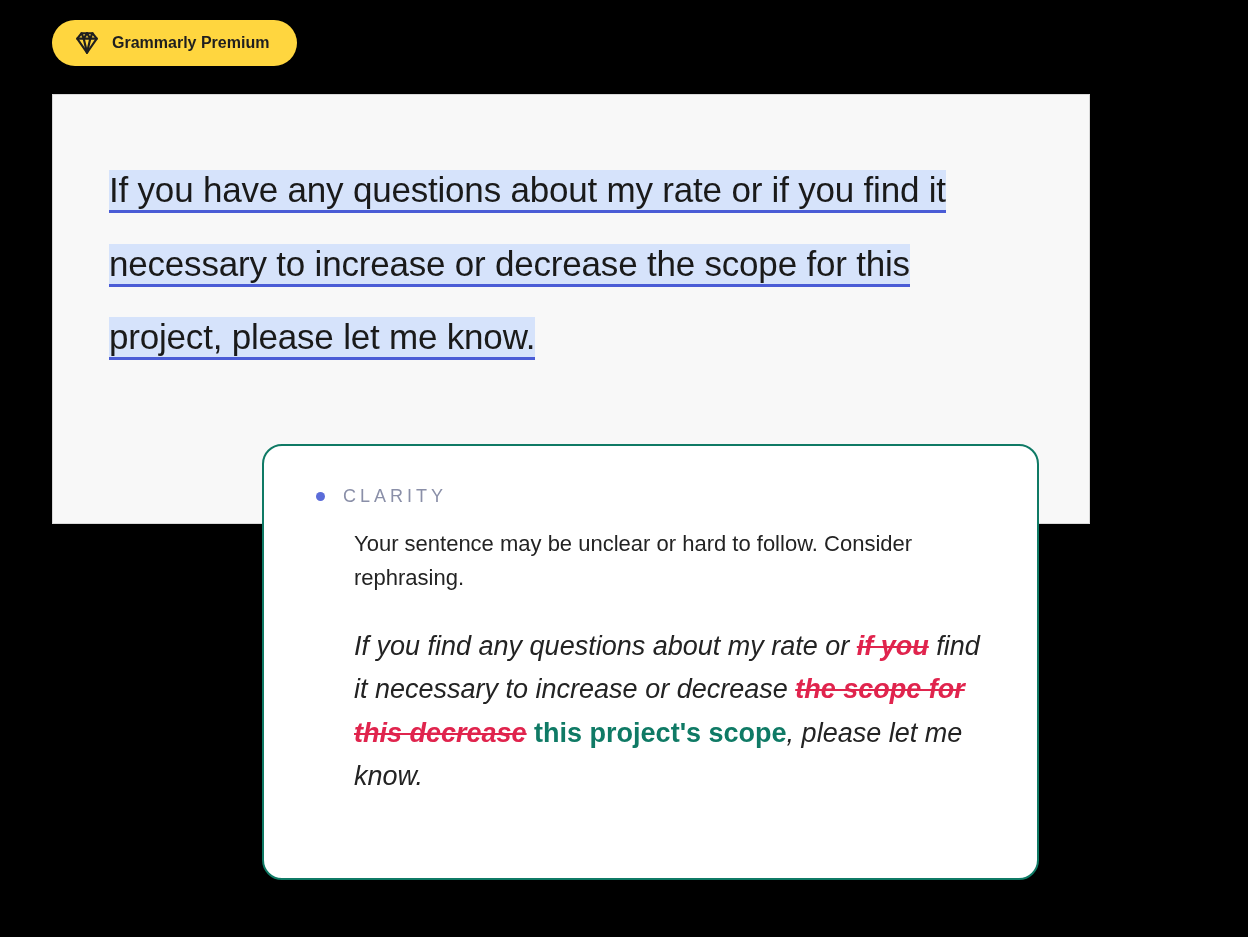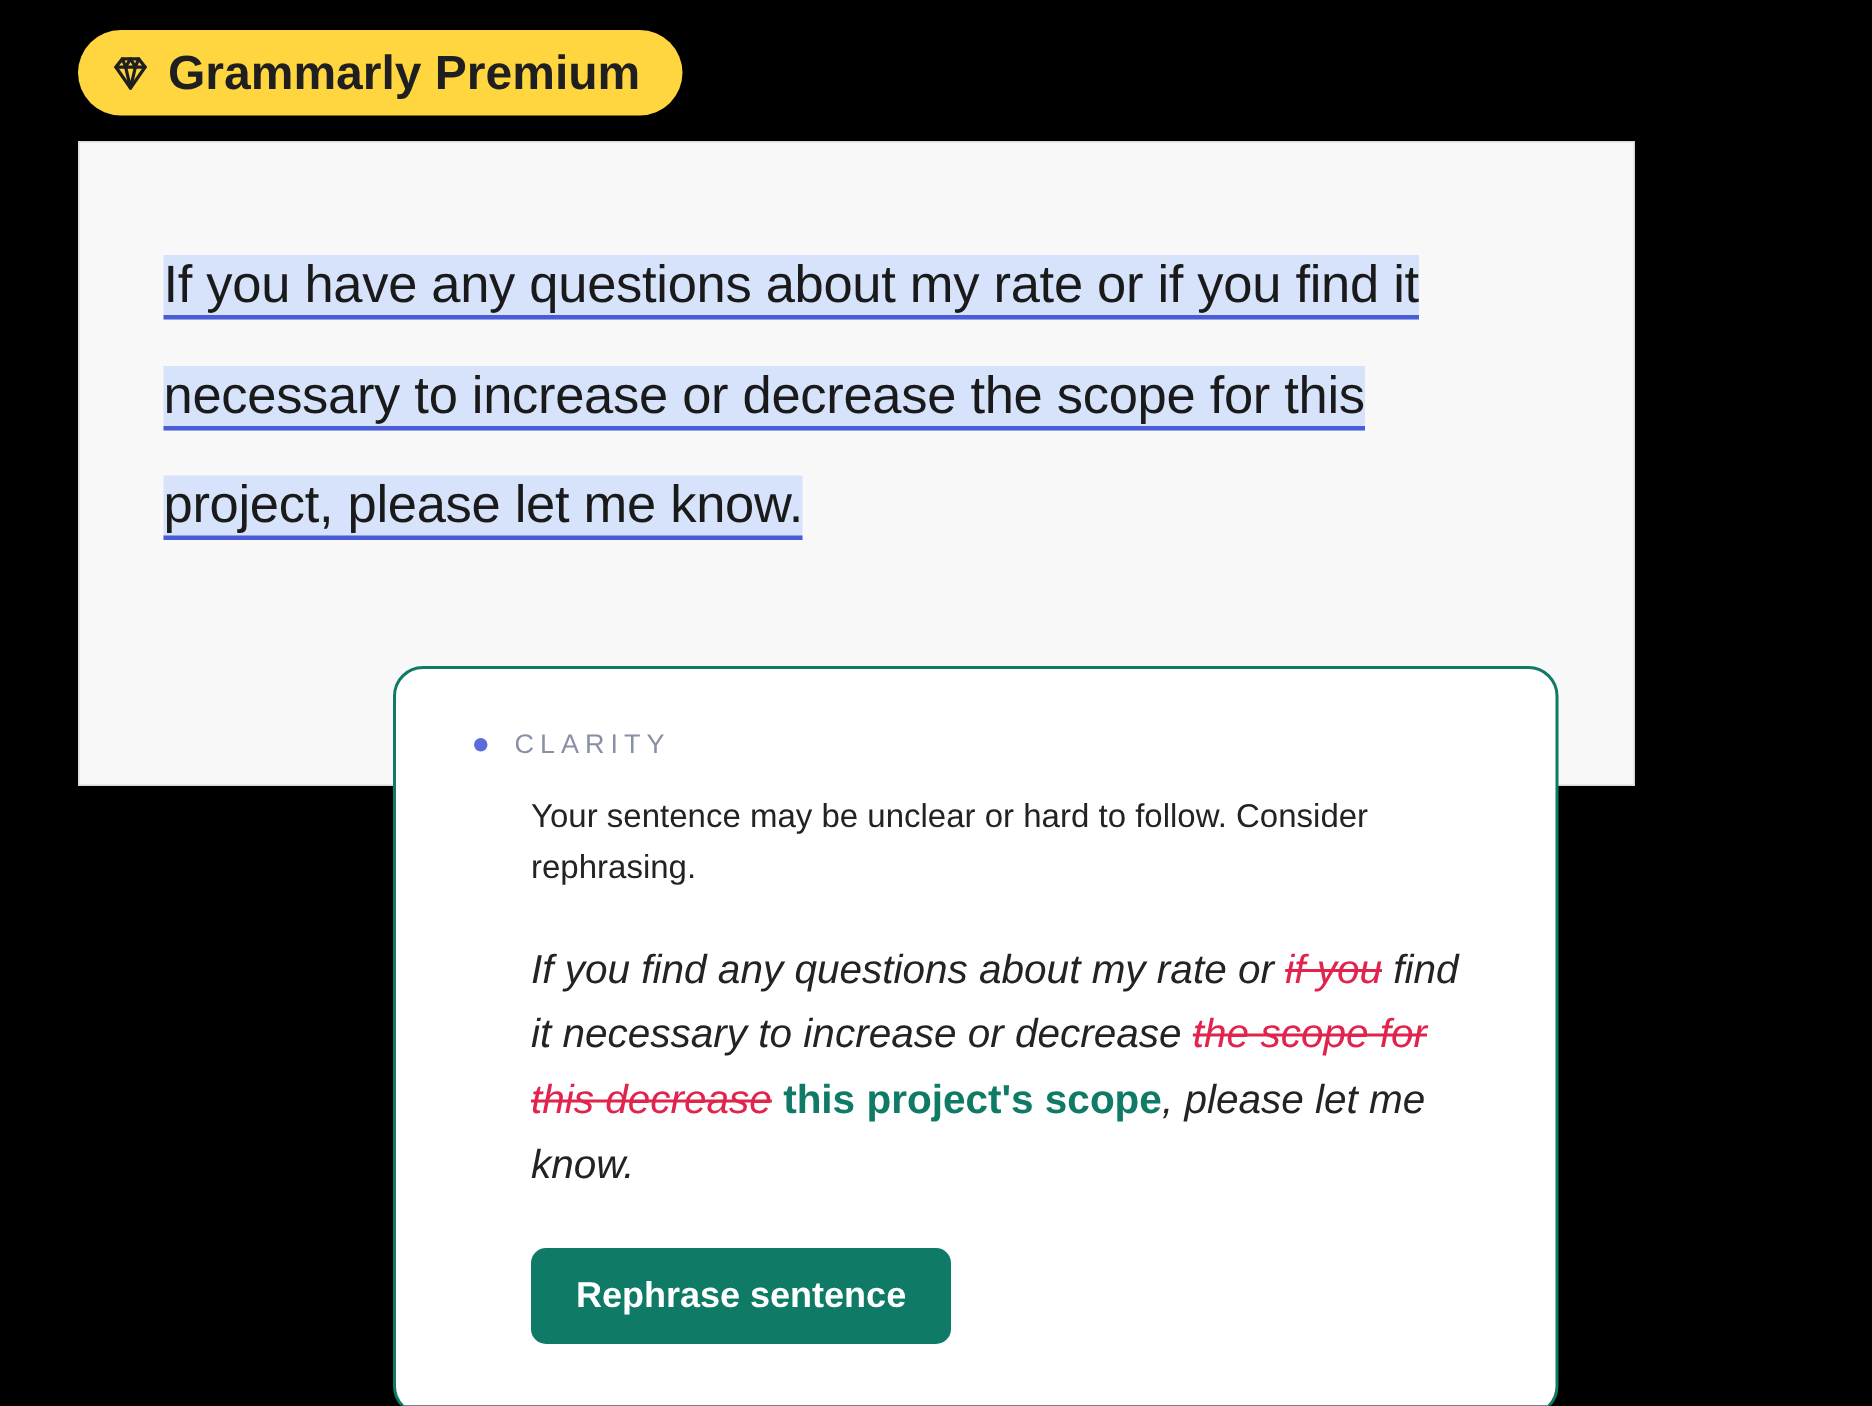--- a/index.html
+++ b/index.html
@@ -19,21 +19,21 @@
     left: 52px;
     background: #FFD63F;
     border-radius: 999px;
     padding: 10px 28px 10px 22px;
     display: flex;
     align-items: center;
     gap: 12px;
     z-index: 3;
   }
   .badge-icon { width: 26px; height: 26px; display:flex; align-items:center; justify-content:center;}
-  .badge-label { font-weight: 700; font-size: 32px; color: #1f1f1f; text-align: center; }
+  .badge-label { font-weight: 700; font-size: 16px; color: #1f1f1f; text-align: center; }
 
   
   .editor {
     position: absolute;
     top: 94px;
     left: 52px;
     width: 1038px;
     height: 430px;
     background: #f8f8f8;
     border: 1px solid #d9d9d9;
@@ -90,21 +90,21 @@
     font-size: 27px;
     line-height: 1.6;
     color: #232323;
     font-style: italic;
     margin-left: 38px;
     margin-bottom: 34px;
   }
   .strike {
     color: #e0244d;
     text-decoration: line-through;
-    font-weight: 400;
+    font-weight: 700;
   }
   .insert {
     color: #0f7a65;
     font-weight: 700;
     font-style: normal;
   }
   .cta {
     margin-left: 38px;
     background: #0f7a65;
     color: #fff;
@@ -142,14 +142,13 @@
 
 <div class="card">
   <div class="card-header">
     <span class="dot"></span>
     <span class="category">CLARITY</span>
   </div>
   <p class="explain">Your sentence may be unclear or hard to follow. Consider rephrasing.</p>
   <p class="rewrite">
     <span>If you find any questions about my rate or </span><span class="strike">if you</span><span> find it necessary to increase or decrease </span><span class="strike">the scope for this decrease</span><span class="insert"> this project's scope</span><span>, please let me know.</span>
   </p>
-  <button class="cta">Rephrase sentence</button>
 </div>
 
 </body></html>

